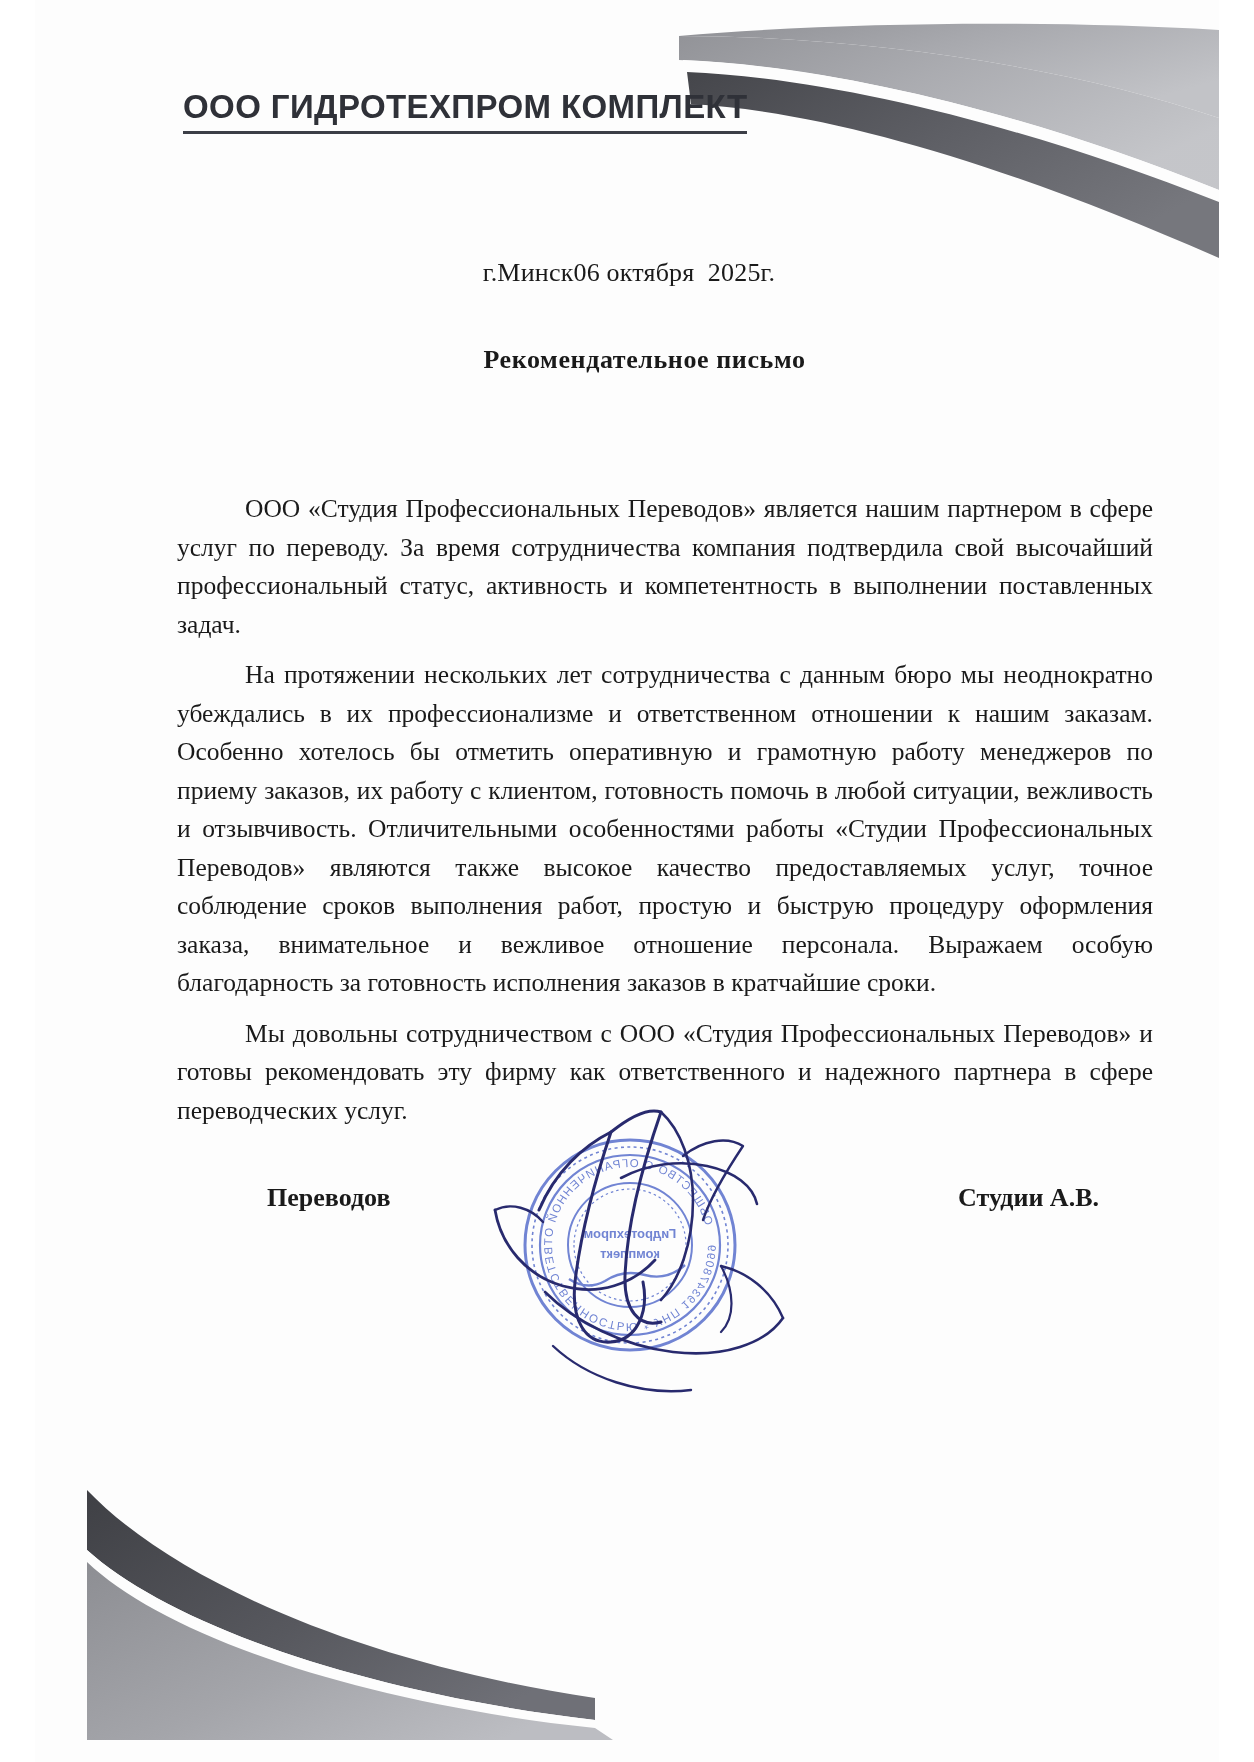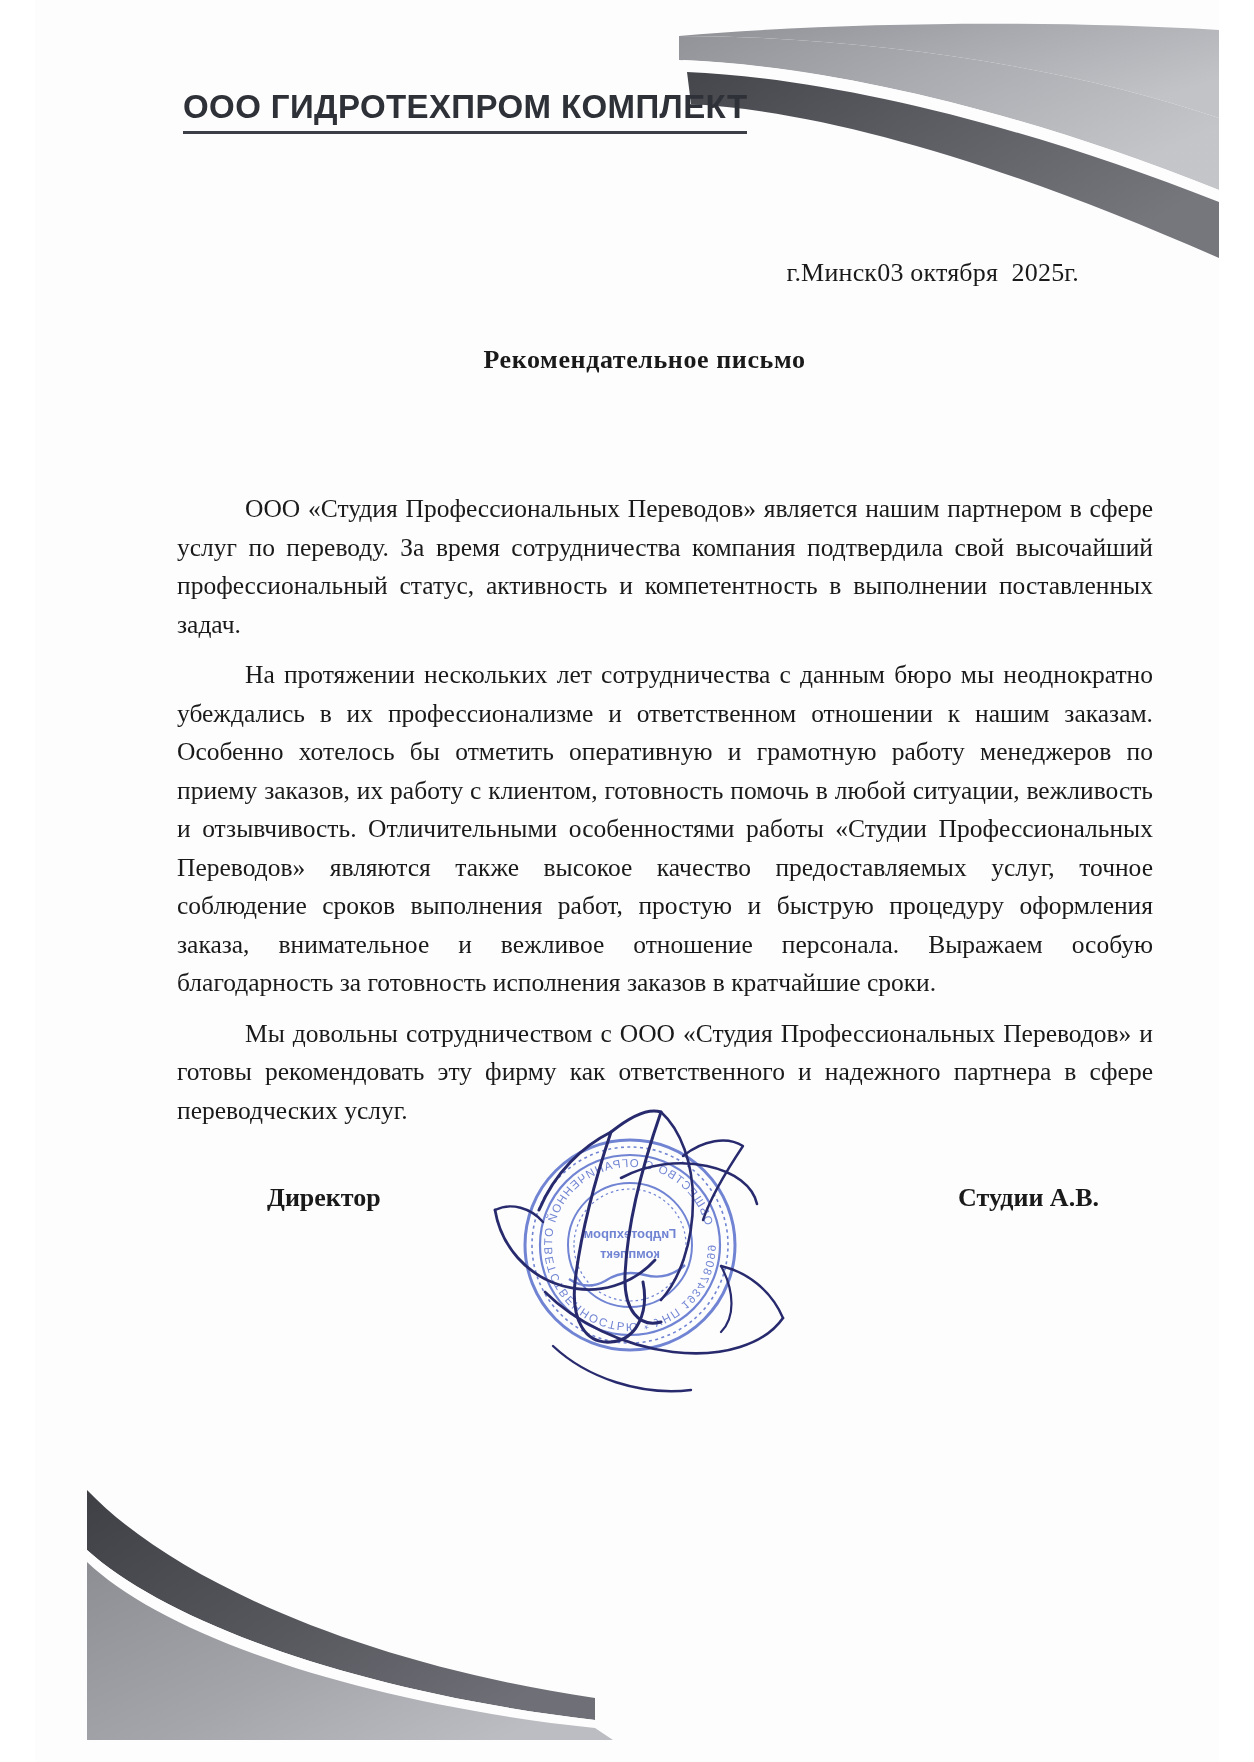--- a/index.html
+++ b/index.html
@@ -52,24 +52,24 @@
     color: #2f3138;
     border-bottom: 3px solid #3c3f47;
     padding-bottom: 5px;
     white-space: nowrap;
   }
 
   
   .meta-row {
     position: absolute;
     left: 132px;
-    right: 140px;
+    right: 128px;
     top: 258px;
     display: flex;
-    justify-content: flex-end;
+    justify-content: center;
     align-items: baseline;
     font-size: 26px;
   }
   .meta-city { letter-spacing: 0.2px; }
   .meta-date { letter-spacing: 0.2px; white-space: pre; }
 
   
   .doc-title {
     position: absolute;
     left: 0;
@@ -170,21 +170,21 @@
       <path d="M52,258 C132,330 320,400 560,428 L560,436 C316,410 128,342 52,270 Z" fill="#fdfdfd"></path>
 
       <path d="M52,270 C128,342 316,410 560,436 L578,448 L52,448 Z" fill="url(#gLight2)"></path>
     </svg>
   </div>
 
   <div class="letterhead">ООО  ГИДРОТЕХПРОМ КОМПЛЕКТ</div>
 
   <div class="meta-row">
     <span class="meta-city">г.Минск</span>
-    <span class="meta-date">03 октября  2025г.</span>
+    <span class="meta-date">06 октября  2025г.</span>
   </div>
 
   <div class="doc-title">Рекомендательное письмо</div>
 
   <div class="body-text">
     <p>ООО «Студия Профессиональных Переводов» является нашим партнером в сфере услуг по переводу. За время сотрудничества компания подтвердила свой высочайший профессиональный статус, активность и компетентность в выполнении поставленных задач.</p>
     <p>На протяжении нескольких лет сотрудничества с данным бюро мы неоднократно убеждались в их профессионализме и ответственном отношении к нашим заказам. Особенно хотелось бы отметить оперативную и грамотную работу менеджеров по приему заказов, их работу с клиентом, готовность помочь в любой ситуации, вежливость и отзывчивость. Отличительными особенностями работы «Студии Профессиональных Переводов» являются также высокое качество предоставляемых услуг, точное соблюдение сроков выполнения работ, простую и быструю процедуру оформления заказа, внимательное и вежливое отношение персонала. Выражаем особую благодарность за готовность исполнения заказов в кратчайшие сроки.</p>
     <p>Мы довольны сотрудничеством с ООО «Студия Профессиональных Переводов» и готовы рекомендовать эту фирму как ответственного и надежного партнера в сфере переводческих услуг.</p>
   </div>
 
@@ -218,17 +218,17 @@
         <path d="M60,150 C76,142 96,148 108,162" stroke-width="2.4"></path>
         <path d="M110,232 C140,262 188,286 238,292 C288,298 330,284 348,258" stroke-width="2.6"></path>
         <path d="M348,258 C336,230 312,212 286,206" stroke-width="2.4"></path>
         <path d="M286,206 C300,232 300,258 286,272" stroke-width="2.2"></path>
         <path d="M118,286 C152,318 206,336 256,330" stroke-width="2.4"></path>
       </g>
     </svg>
   </div>
 
   <div class="sign-row">
-    <span>Директор</span>
+    <span>Переводов</span>
     <span>Студии А.В.</span>
   </div>
 
 </div>
 
 </body></html>

